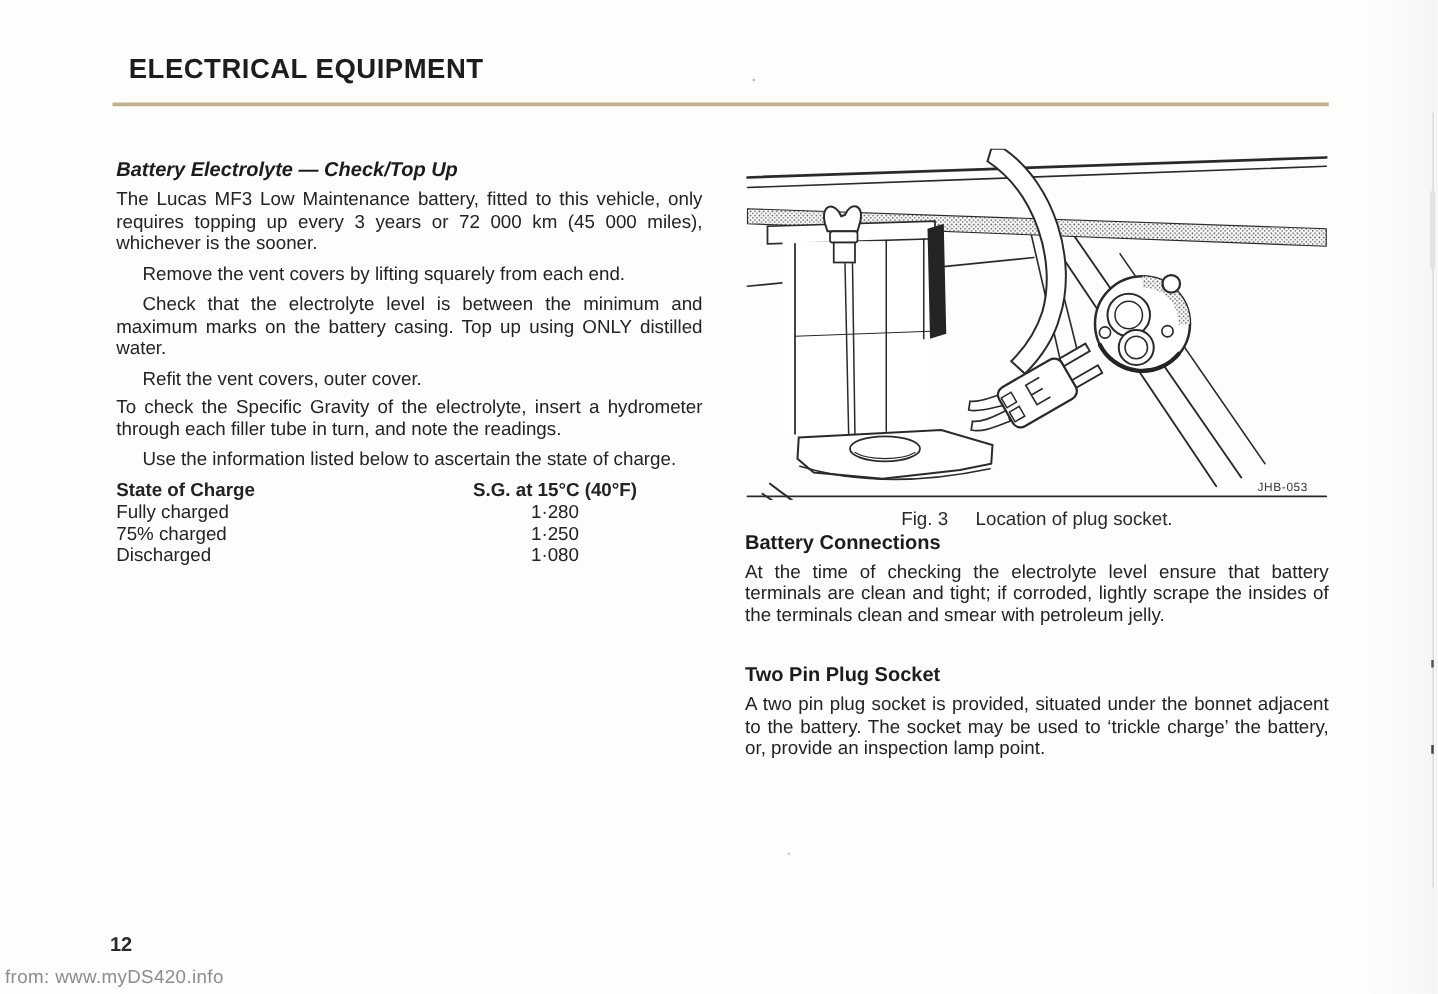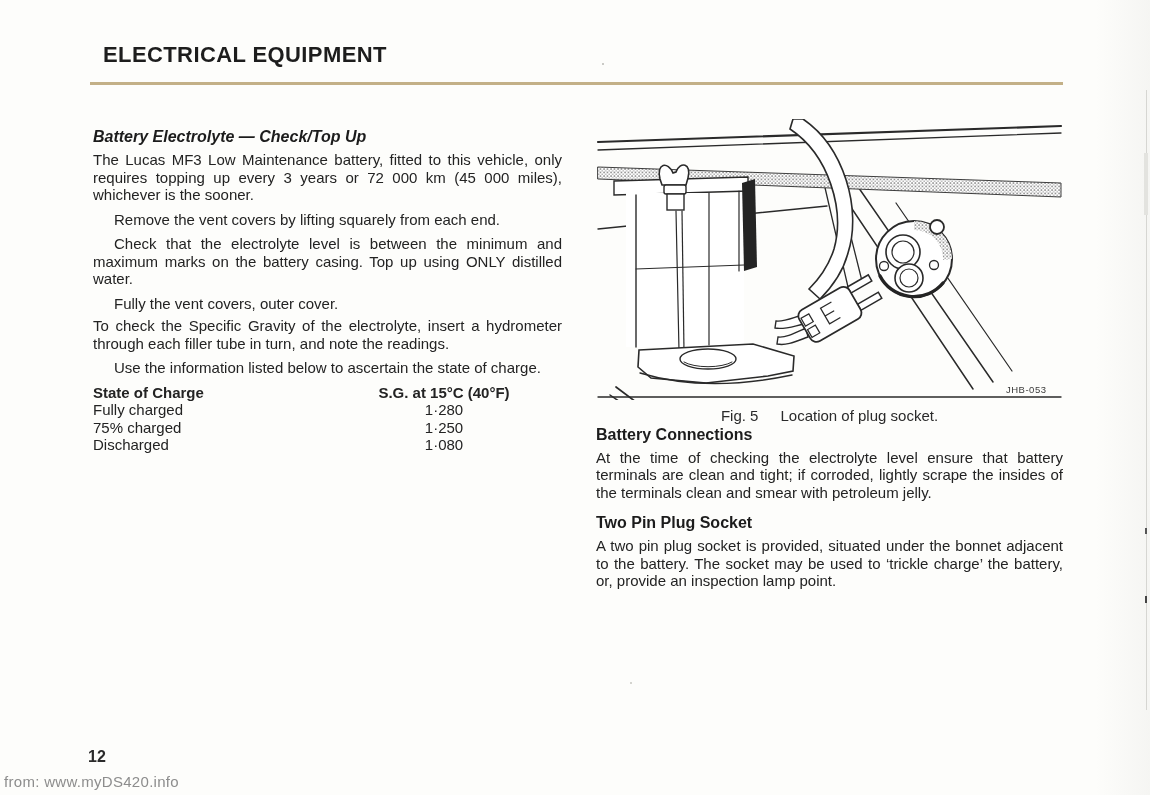--- a/index.html
+++ b/index.html
@@ -35,21 +35,21 @@
   .sg-row .state{width:285px;}
   .sg-row .sg{width:132px;text-align:center;}
   .sg-row.header{font-weight:700;}
   .figure-box{width:467px;height:281px;position:relative;}
   .fig-caption{
     margin-top:7px;text-align:center;font-size:15px;color:#2a2a2a;
   }
   .fig-caption .cap-text{margin-left:22px;}
   .bc-head{}
   .bc-para{margin-top:5px;}
-  .tp-head{margin-top:12px;}
+  .tp-head{margin-top:30px;}
   .tp-para{margin-top:5px;}
   .page-number{
     position:absolute;left:88px;top:748px;font-size:16px;font-weight:700;color:#2a2a2a;
   }
   .watermark{
     position:absolute;left:4px;top:773px;font-size:15px;color:#8d8d8d;
     letter-spacing:.3px;
   }
   .edge-shade{
     position:absolute;right:0;top:0;width:55px;height:795px;
@@ -68,21 +68,21 @@
 
 <div class="page-title">ELECTRICAL EQUIPMENT</div>
 <div class="title-rule" style="background:#c3b087;"></div>
 
 <div class="col left-col">
 
   <h2 class="mt-head1">Battery Electrolyte — Check/Top Up</h2>
   <p class="mt-p1">The Lucas MF3 Low Maintenance battery, fitted to this vehicle, only requires topping up every 3 years or 72 000 km (45 000 miles), whichever is the sooner.</p>
   <p class="mt-p indent last">Remove the vent covers by lifting squarely from each end.</p>
   <p class="mt-p indent">Check that the electrolyte level is between the minimum and maximum marks on the battery casing. Top up using ONLY distilled water.</p>
-  <p class="mt-p indent last">Fully the vent covers, outer cover.</p>
+  <p class="mt-p indent last">Refit the vent covers, outer cover.</p>
 
   <p class="mt-p1">To check the Specific Gravity of the electrolyte, insert a hydrometer through each filler tube in turn, and note the readings.</p>
   <p class="mt-p indent">Use the information listed below to ascertain the state of charge.</p>
 
   <div class="sg-table">
     <div class="sg-row header">
       <div class="state">State of Charge</div>
       <div class="sg">S.G. at 15°C (40°F)</div>
     </div>
     <div class="sg-row">
@@ -172,21 +172,21 @@
         <circle cx="288" cy="147" r="4.5" fill="#ffffff" stroke-width="1.3"></circle>
         <circle cx="338" cy="146" r="4.5" fill="#ffffff" stroke-width="1.3"></circle>
 
         <path d="M2,278 L465,278" stroke-width="1.4"></path>
       </g>
       <text x="410" y="274" font-size="9.5" fill="#3a3a3a" letter-spacing="0.5">JHB-053</text>
     </svg>
   </div>
 
   <div class="fig-caption">
-    <span class="cap-label">Fig. 5</span><span class="cap-text">Location of plug socket.</span>
+    <span class="cap-label">Fig. 3</span><span class="cap-text">Location of plug socket.</span>
   </div>
 
   <h2 class="bc-head">Battery Connections</h2>
   <p class="bc-para">At the time of checking the electrolyte level ensure that battery terminals are clean and tight; if corroded, lightly scrape the insides of the terminals clean and smear with petroleum jelly.</p>
 
   <h2 class="tp-head">Two Pin Plug Socket</h2>
   <p class="tp-para">A two pin plug socket is provided, situated under the bonnet adjacent to the battery. The socket may be used to ‘trickle charge’ the battery, or, provide an inspection lamp point.</p>
 </div>
 
 <div class="page-number">12</div>

